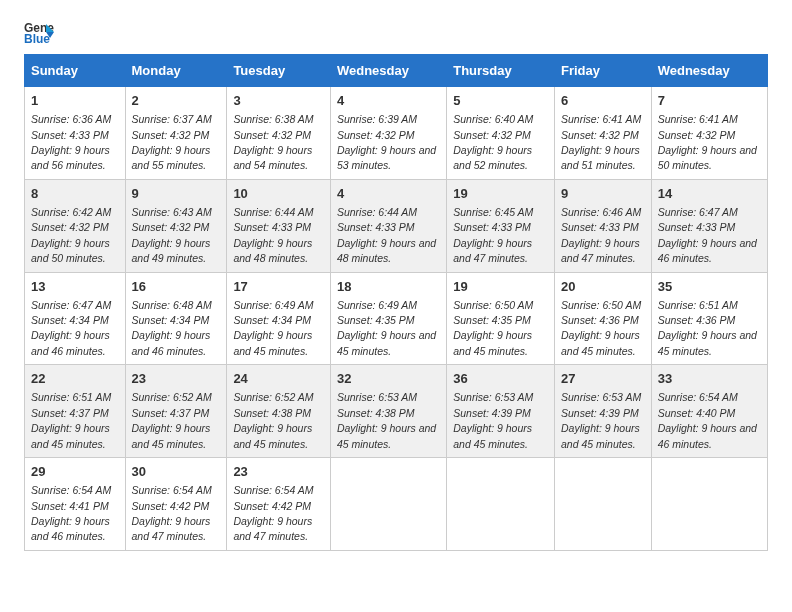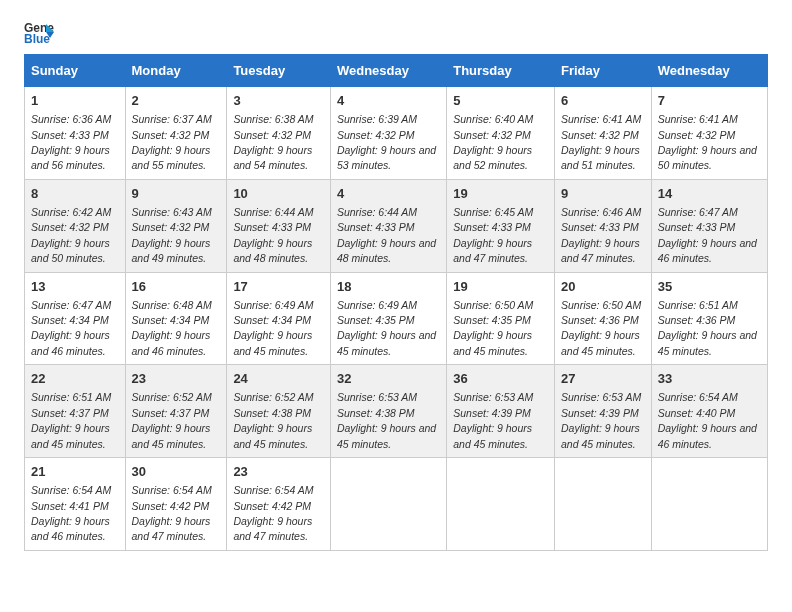--- a/index.html
+++ b/index.html
@@ -147,21 +147,21 @@
       <tr>
         <td><span class="day-num">22</span><span class="day-info">Sunrise: 6:51 AM<br>Sunset: 4:37 PM<br>Daylight: 9 hours and 45 minutes.</span></td>
         <td><span class="day-num">23</span><span class="day-info">Sunrise: 6:52 AM<br>Sunset: 4:37 PM<br>Daylight: 9 hours and 45 minutes.</span></td>
         <td><span class="day-num">24</span><span class="day-info">Sunrise: 6:52 AM<br>Sunset: 4:38 PM<br>Daylight: 9 hours and 45 minutes.</span></td>
         <td><span class="day-num">32</span><span class="day-info">Sunrise: 6:53 AM<br>Sunset: 4:38 PM<br>Daylight: 9 hours and 45 minutes.</span></td>
         <td><span class="day-num">36</span><span class="day-info">Sunrise: 6:53 AM<br>Sunset: 4:39 PM<br>Daylight: 9 hours and 45 minutes.</span></td>
         <td><span class="day-num">27</span><span class="day-info">Sunrise: 6:53 AM<br>Sunset: 4:39 PM<br>Daylight: 9 hours and 45 minutes.</span></td>
         <td><span class="day-num">33</span><span class="day-info">Sunrise: 6:54 AM<br>Sunset: 4:40 PM<br>Daylight: 9 hours and 46 minutes.</span></td>
       </tr>
       <tr>
-        <td><span class="day-num">21</span><span class="day-info">Sunrise: 6:54 AM<br>Sunset: 4:41 PM<br>Daylight: 9 hours and 46 minutes.</span></td>
+        <td><span class="day-num">29</span><span class="day-info">Sunrise: 6:54 AM<br>Sunset: 4:41 PM<br>Daylight: 9 hours and 46 minutes.</span></td>
         <td><span class="day-num">30</span><span class="day-info">Sunrise: 6:54 AM<br>Sunset: 4:42 PM<br>Daylight: 9 hours and 47 minutes.</span></td>
         <td><span class="day-num">23</span><span class="day-info">Sunrise: 6:54 AM<br>Sunset: 4:42 PM<br>Daylight: 9 hours and 47 minutes.</span></td>
         <td class="empty">&nbsp;</td>
         <td class="empty">&nbsp;</td>
         <td class="empty">&nbsp;</td>
         <td class="empty">&nbsp;</td>
       </tr>
     </tbody>
 </table>
 

